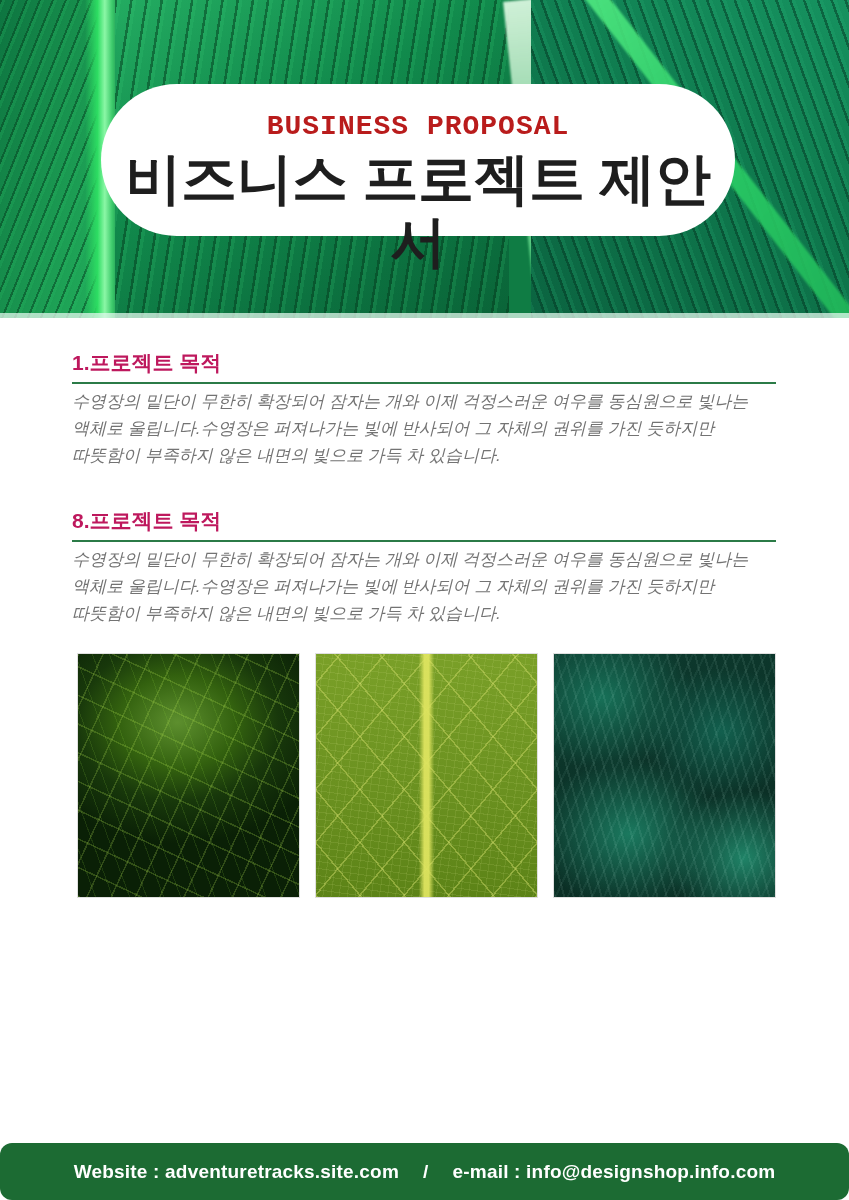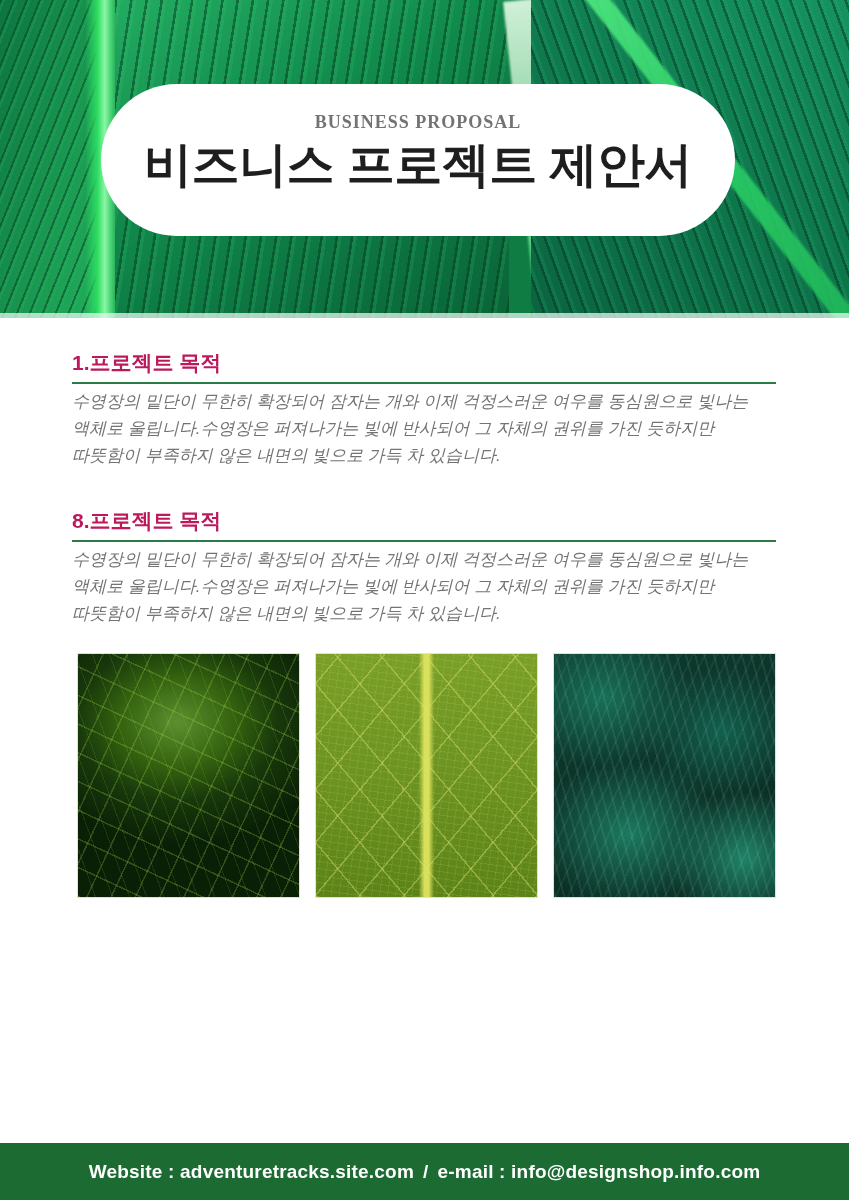--- a/index.html
+++ b/index.html
@@ -32,23 +32,23 @@
       repeating-linear-gradient(70deg, rgba(4,55,35,0.5) 0 2.5px, rgba(40,180,120,0.18) 2.5px 6px, transparent 6px 13px),
       linear-gradient(210deg,#169360 0%, #0f7a4e 45%, #0b6340 100%); }
   .midrib-right { position:absolute; left:84%; top:-30%; width:20px; height:160%;
     background:linear-gradient(180deg,#57ef87 0%, #2bcf67 50%, #1fb457 100%);
     transform:rotate(-38deg); border-radius:10px; filter:blur(1.2px); opacity:0.9; }
   .hero-bottom-glow { position:absolute; left:0; right:0; bottom:0; height:5px;
     background:rgba(226,248,236,0.75); }
 
   .badge { position:absolute; left:101px; top:84px; width:634px; height:152px;
     background:#ffffff; border-radius:76px; text-align:center; padding-top:29px; }
-  .eyebrow { font-family:Liberation Serif, serif; font-weight:700;
-    font-size:18px; letter-spacing:1px; color:#737373; line-height:1; }
-  .big-title { font-size:48px; font-weight:800; letter-spacing:-0.5px; color:#1e1e1e;
+  .eyebrow { font-family:Liberation Mono, monospace; font-weight:700;
+    font-size:28px; letter-spacing:1px; color:#b91c1c; line-height:1; }
+  .big-title { font-size:56px; font-weight:800; letter-spacing:-0.5px; color:#1e1e1e;
     line-height:1.12; margin-top:7px; }
 
   
   .content { padding:31px 73px 0 72px; flex:1 1 auto; }
   .sec h2 { font-size:21px; line-height:27px; font-weight:700; color:#be185d; }
   .rule { border-bottom:2px solid #2b7b47; margin-top:6px; }
   .sec p { margin-top:4px; font-size:17px; line-height:27px; color:#737373;
     word-break:keep-all;font-style:italic; }
   .sec + .sec { margin-top:38px; }
 
@@ -70,22 +70,22 @@
       repeating-linear-gradient(75deg, rgba(210,255,240,0.08) 0 2px, transparent 2px 9px),
       repeating-linear-gradient(-65deg, rgba(190,250,235,0.06) 0 2px, transparent 2px 11px),
       radial-gradient(ellipse 58% 42% at 22% 18%, rgba(24,115,90,0.95), transparent 70%),
       radial-gradient(ellipse 52% 38% at 76% 32%, rgba(19,98,80,0.95), transparent 70%),
       radial-gradient(ellipse 60% 44% at 34% 74%, rgba(28,125,98,0.95), transparent 70%),
       radial-gradient(ellipse 50% 40% at 86% 84%, rgba(34,140,110,0.9), transparent 70%),
       linear-gradient(160deg,#0d3a2e 0%, #0a2b22 100%); }
 
   
   .footer { flex:0 0 auto; height:57px; background:#1c6b33; color:#ffffff;
-    display:flex; align-items:center; justify-content:center; gap:9px;
-    font-size:19px; font-weight:600; letter-spacing:0.2px; }
+    display:flex; align-items:center; justify-content:center; gap:24px;
+    font-size:19px; font-weight:600; letter-spacing:0.2px;border-radius:12px; }
 </style>
 </head>
 <body>
 
 <div class="page">
 
   <header class="hero">
     <div class="leaf leaf-left"></div>
     <div class="midrib-left"></div>
     <div class="leaf leaf-mid"></div>

